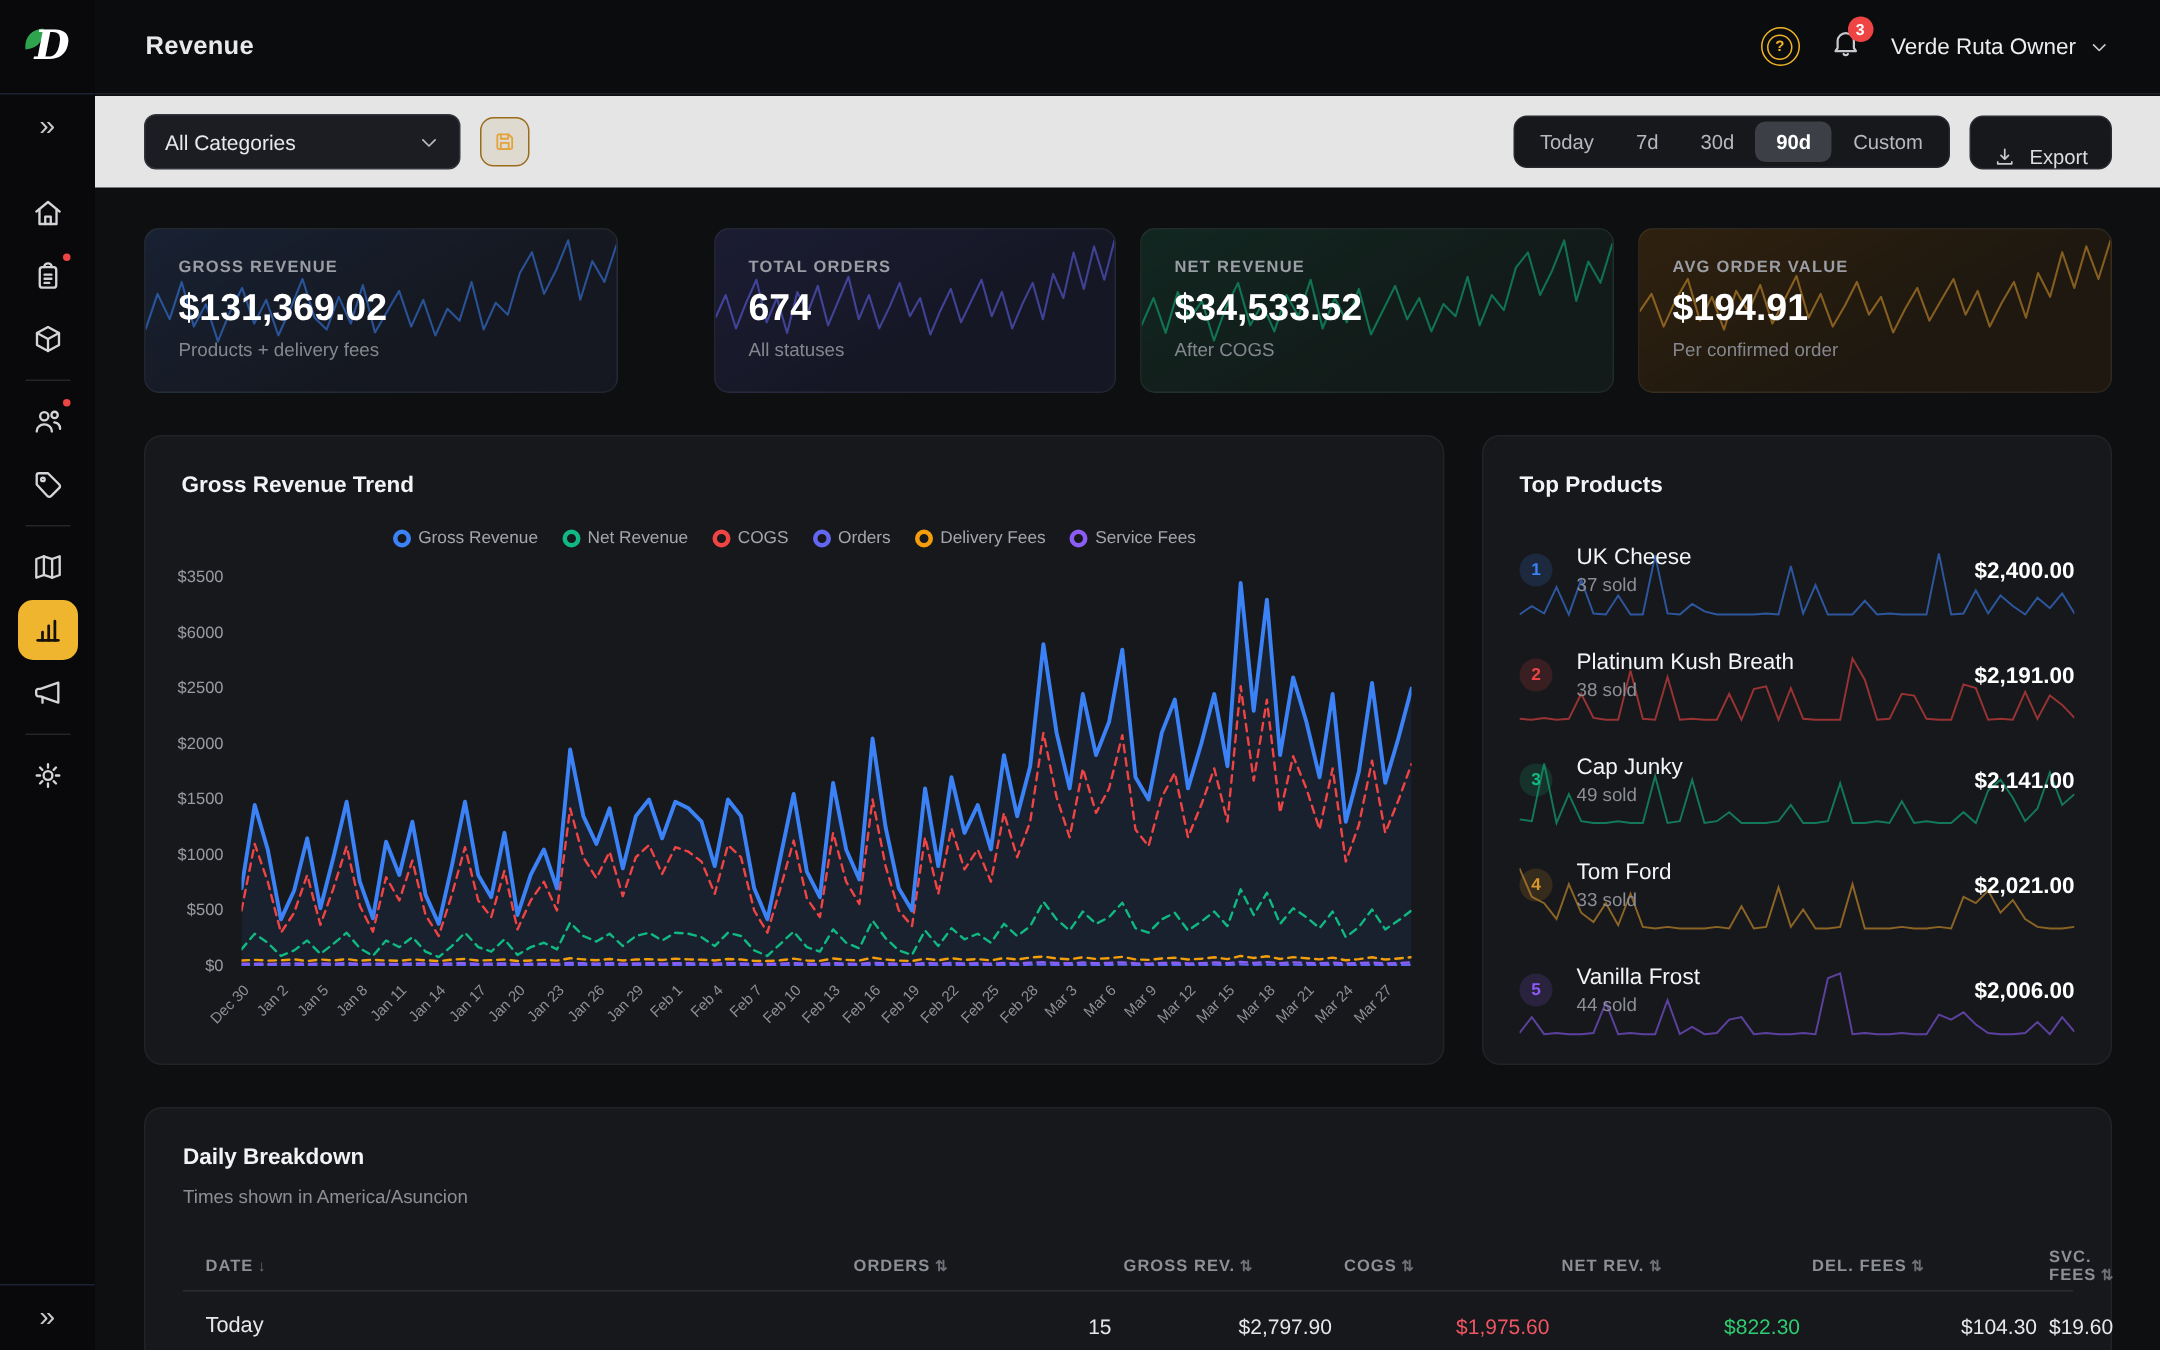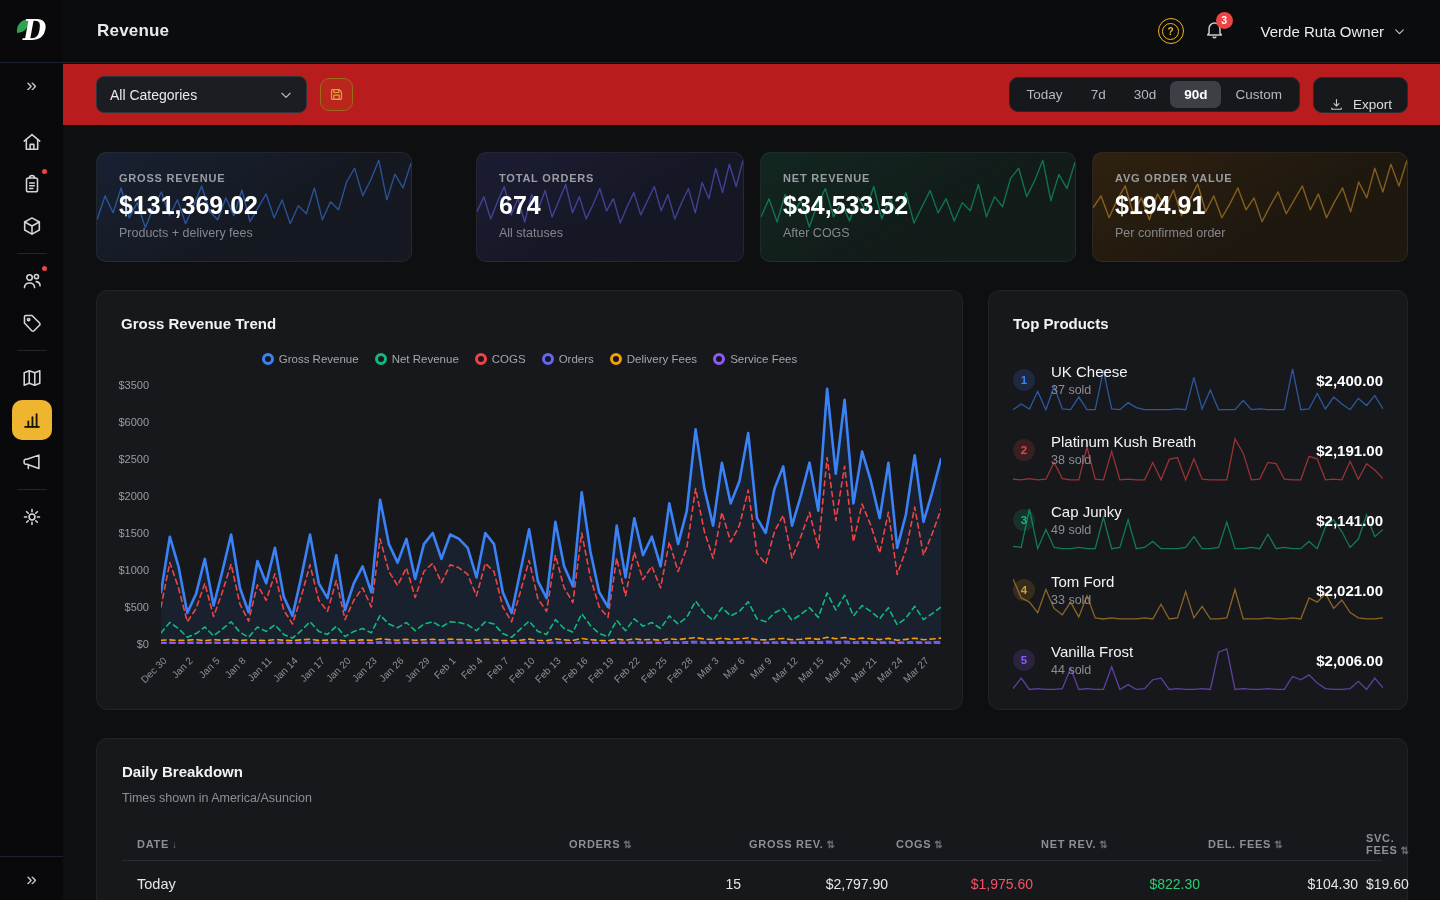--- a/index.html
+++ b/index.html
@@ -24,25 +24,25 @@
   
   .header { position:fixed; left:63px; top:0; width:1377px; height:63px; background:#0b0c0e; border-bottom:1px solid #1e2026; display:flex; align-items:center; padding:0 34px; z-index:30; }
   .page-title { font-size:17px; font-weight:bold; letter-spacing:.2px; }
   .header-right { margin-left:auto; display:flex; align-items:center; gap:20px; }
   .help-ring { width:26px; height:26px; border-radius:50%; border:1.5px solid #f0b429; display:flex; align-items:center; justify-content:center; cursor:pointer; }
   .help-inner { width:17px; height:17px; border-radius:50%; border:1.5px solid #f0b429; color:#f0b429; font-size:10px; font-weight:bold; display:flex; align-items:center; justify-content:center; }
   .bell-wrap { position:relative; cursor:pointer; }
   .bell-wrap svg { stroke:#c9cacd; fill:none; stroke-width:1.7; stroke-linecap:round; stroke-linejoin:round; }
   .badge { position:absolute; top:-7px; right:-8px; min-width:17px; height:17px; padding:0 4px; border-radius:9px; background:#ef4444; color:#fff; font-size:10.5px; font-weight:bold; display:flex; align-items:center; justify-content:center; }
   .user-wrap { display:flex; align-items:center; gap:9px; cursor:pointer; }
-  .user-name { font-size:15px; color:#eceded;margin-left:16px; }
+  .user-name { font-size:15px; color:#eceded; }
   .user-wrap svg { stroke:#c9cacd; fill:none; stroke-width:2; stroke-linecap:round; stroke-linejoin:round; }
 
   
-  .toolbar { position:fixed; left:63px; top:64px; width:1377px; height:62px; background:#b91c1c; border-bottom:1px solid #0a0b0c; display:flex; align-items:center; padding:0 32px 0 33px; z-index:29; }
+  .toolbar { position:fixed; left:63px; top:64px; width:1377px; height:62px; background:#e5e5e5; border-bottom:1px solid #0a0b0c; display:flex; align-items:center; padding:0 32px 0 33px; z-index:29; }
   .select { width:211px; height:37px; background:#1c1d22; border:1px solid #33353c; border-radius:8px; display:flex; align-items:center; padding:0 13px; font-size:14px; color:#e8e9ea; cursor:pointer; }
   .select svg { margin-left:auto; stroke:#b9bbc1; fill:none; stroke-width:2; stroke-linecap:round; stroke-linejoin:round; }
   .save-btn { width:33px; height:33px; margin-left:13px; border-radius:9px; border:1.5px solid #9a6c1c; background:rgba(180,125,25,.10); display:flex; align-items:center; justify-content:center; cursor:pointer; }
   .save-btn svg { stroke:#e2a33d; fill:none; stroke-width:1.7; stroke-linecap:round; stroke-linejoin:round; }
   .toolbar-right { margin-left:auto; display:flex; align-items:center; gap:13px; }
   .segmented { display:flex; align-items:center; background:#17181c; border:1px solid #26282e; border-radius:9px; padding:3px; }
   .seg-item { padding:6px 14px; font-size:13.5px; color:#b6b8be; border-radius:7px; cursor:pointer; }
   .seg-item.active { background:#3c3f46; color:#fff; font-weight:bold; }
   .export-btn { display:flex; align-items:flex-end; gap:9px; height:36px; padding:0 15px; background:#17181c; border:1px solid #2a2c32; border-radius:9px; font-size:13.5px; color:#dcdde0; cursor:pointer; }
   .export-btn svg { stroke:#c9cacd; fill:none; stroke-width:1.8; stroke-linecap:round; stroke-linejoin:round; }

